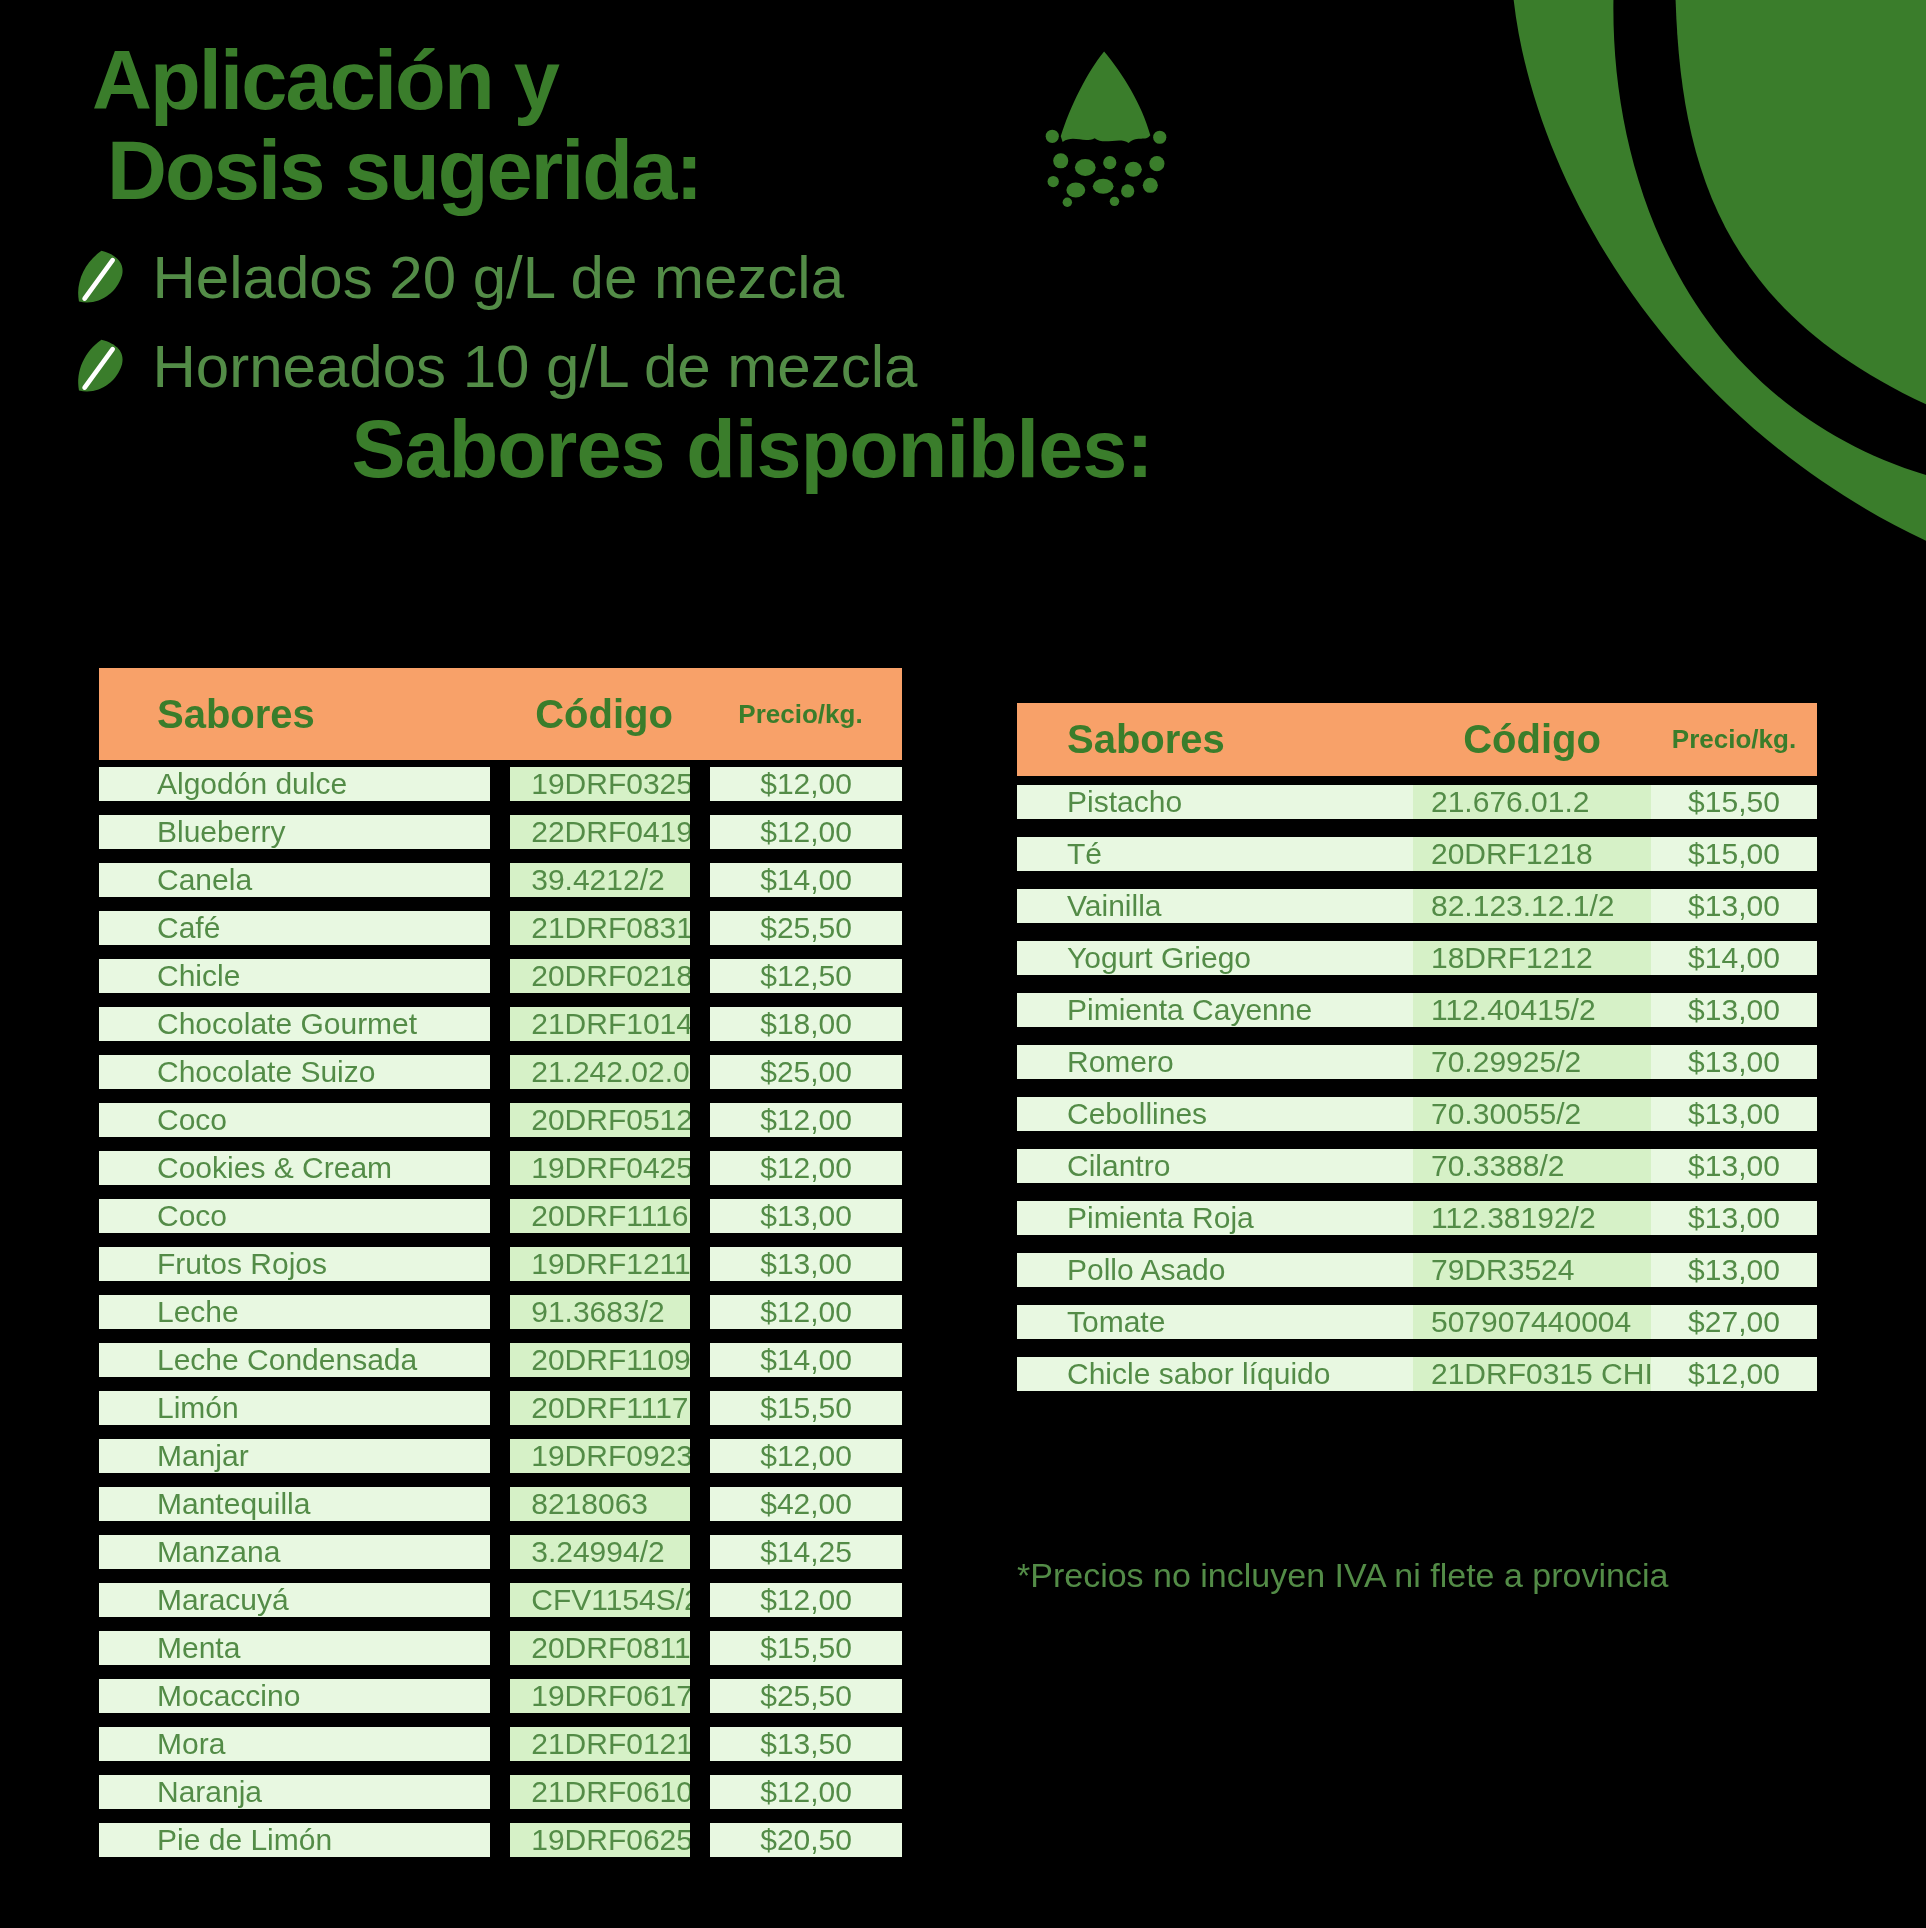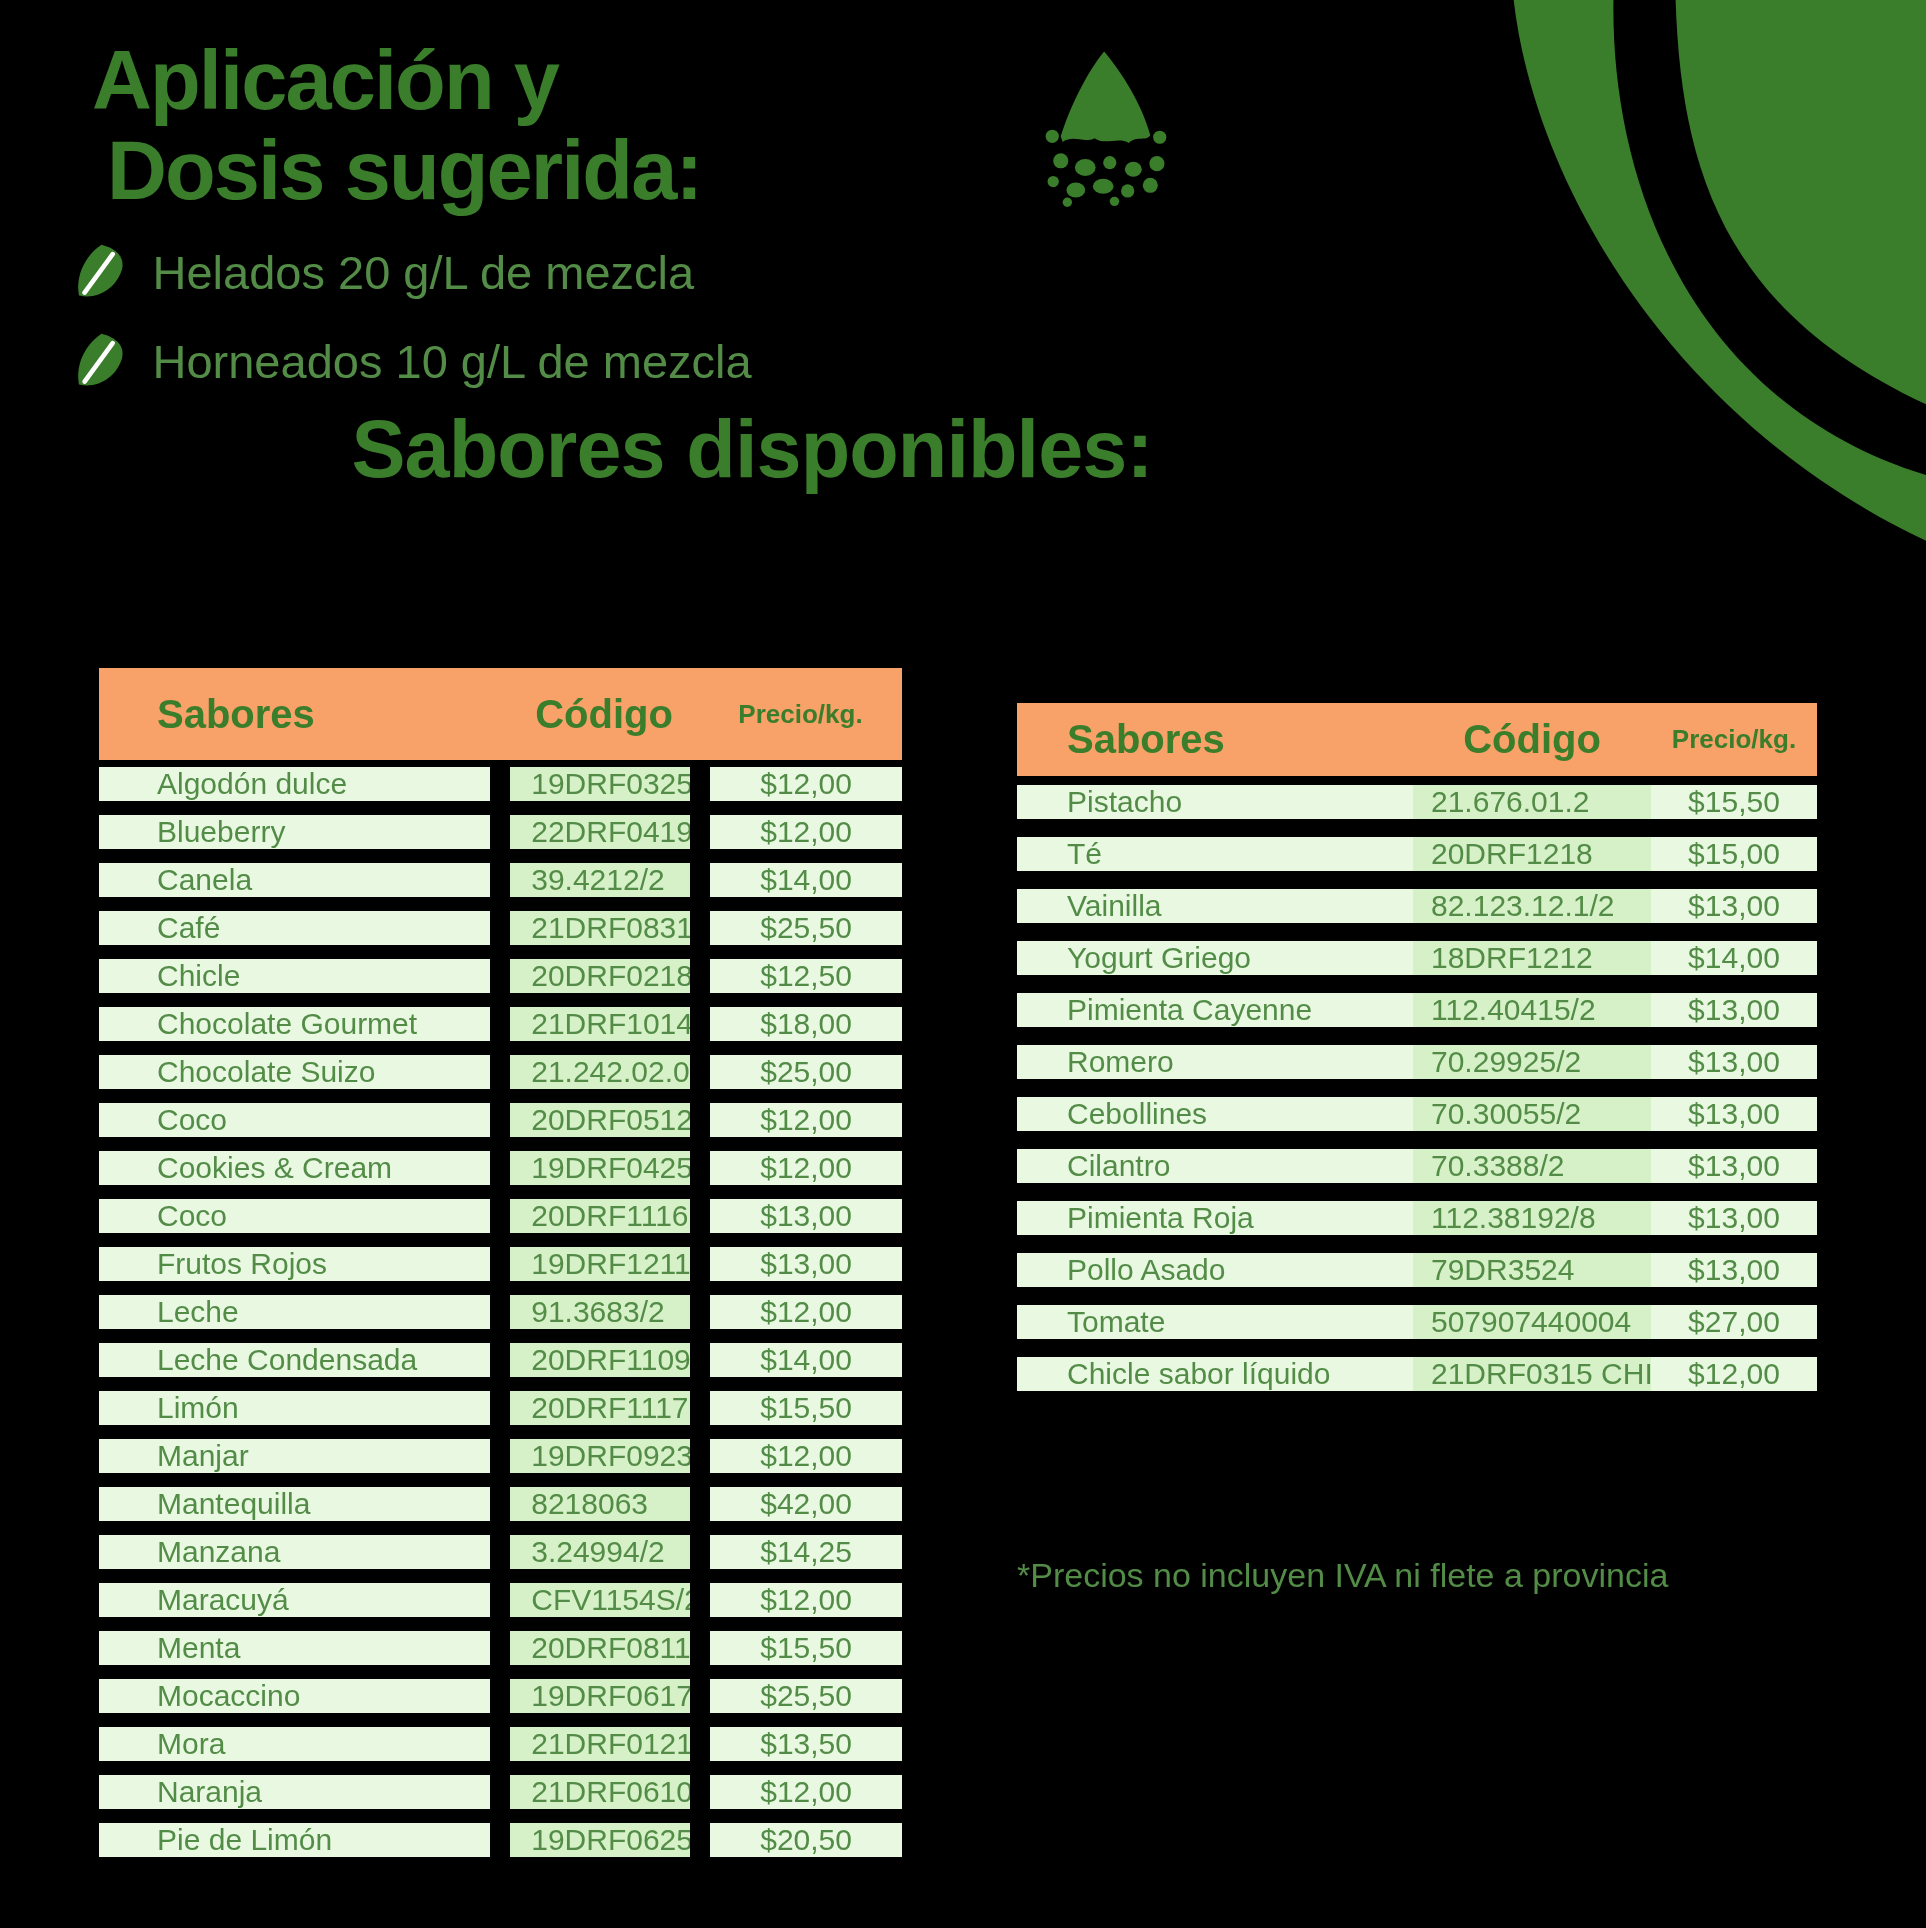--- a/index.html
+++ b/index.html
@@ -21,21 +21,21 @@
   .title{
     position:absolute;left:92px;top:36px;
     color:var(--green-dark);font-weight:800;font-size:83px;line-height:90px;letter-spacing:-1.9px;
   }
   .title .l2{margin-left:15px;}
   
   .bullet{position:absolute;left:73px;display:flex;align-items:center;gap:24.5px;}
   .bullet-1{top:243px;}
   .bullet-2{top:332px;}
   .leaf-svg{width:55px;height:58px;flex:0 0 auto;}
-  .bullet-label{color:var(--green-text);font-size:47px;letter-spacing:0;}
+  .bullet-label{color:var(--green-text);font-size:60px;letter-spacing:0;}
   
   .section-heading{
     position:absolute;left:159px;top:403px;width:1186px;text-align:center;
     color:var(--green-dark);font-weight:800;font-size:81px;letter-spacing:-0.9px;
   }
   
   .ptable{position:absolute;}
   .ptable .thead{display:flex;background:var(--orange);align-items:center;}
   .th{color:var(--green-dark);font-weight:700;}
   .tr{display:flex;align-items:center;}
@@ -290,21 +290,21 @@
           <div class="td cc col-code">70.30055/2</div>
           <div class="td cp col-price">$13,00</div>
         </div>
         <div class="tr">
           <div class="td cf col-flavor">Cilantro</div>
           <div class="td cc col-code">70.3388/2</div>
           <div class="td cp col-price">$13,00</div>
         </div>
         <div class="tr">
           <div class="td cf col-flavor">Pimienta Roja</div>
-          <div class="td cc col-code">112.38192/8</div>
+          <div class="td cc col-code">112.38192/2</div>
           <div class="td cp col-price">$13,00</div>
         </div>
         <div class="tr">
           <div class="td cf col-flavor">Pollo Asado</div>
           <div class="td cc col-code">79DR3524</div>
           <div class="td cp col-price">$13,00</div>
         </div>
         <div class="tr">
           <div class="td cf col-flavor">Tomate</div>
           <div class="td cc col-code">507907440004</div>

